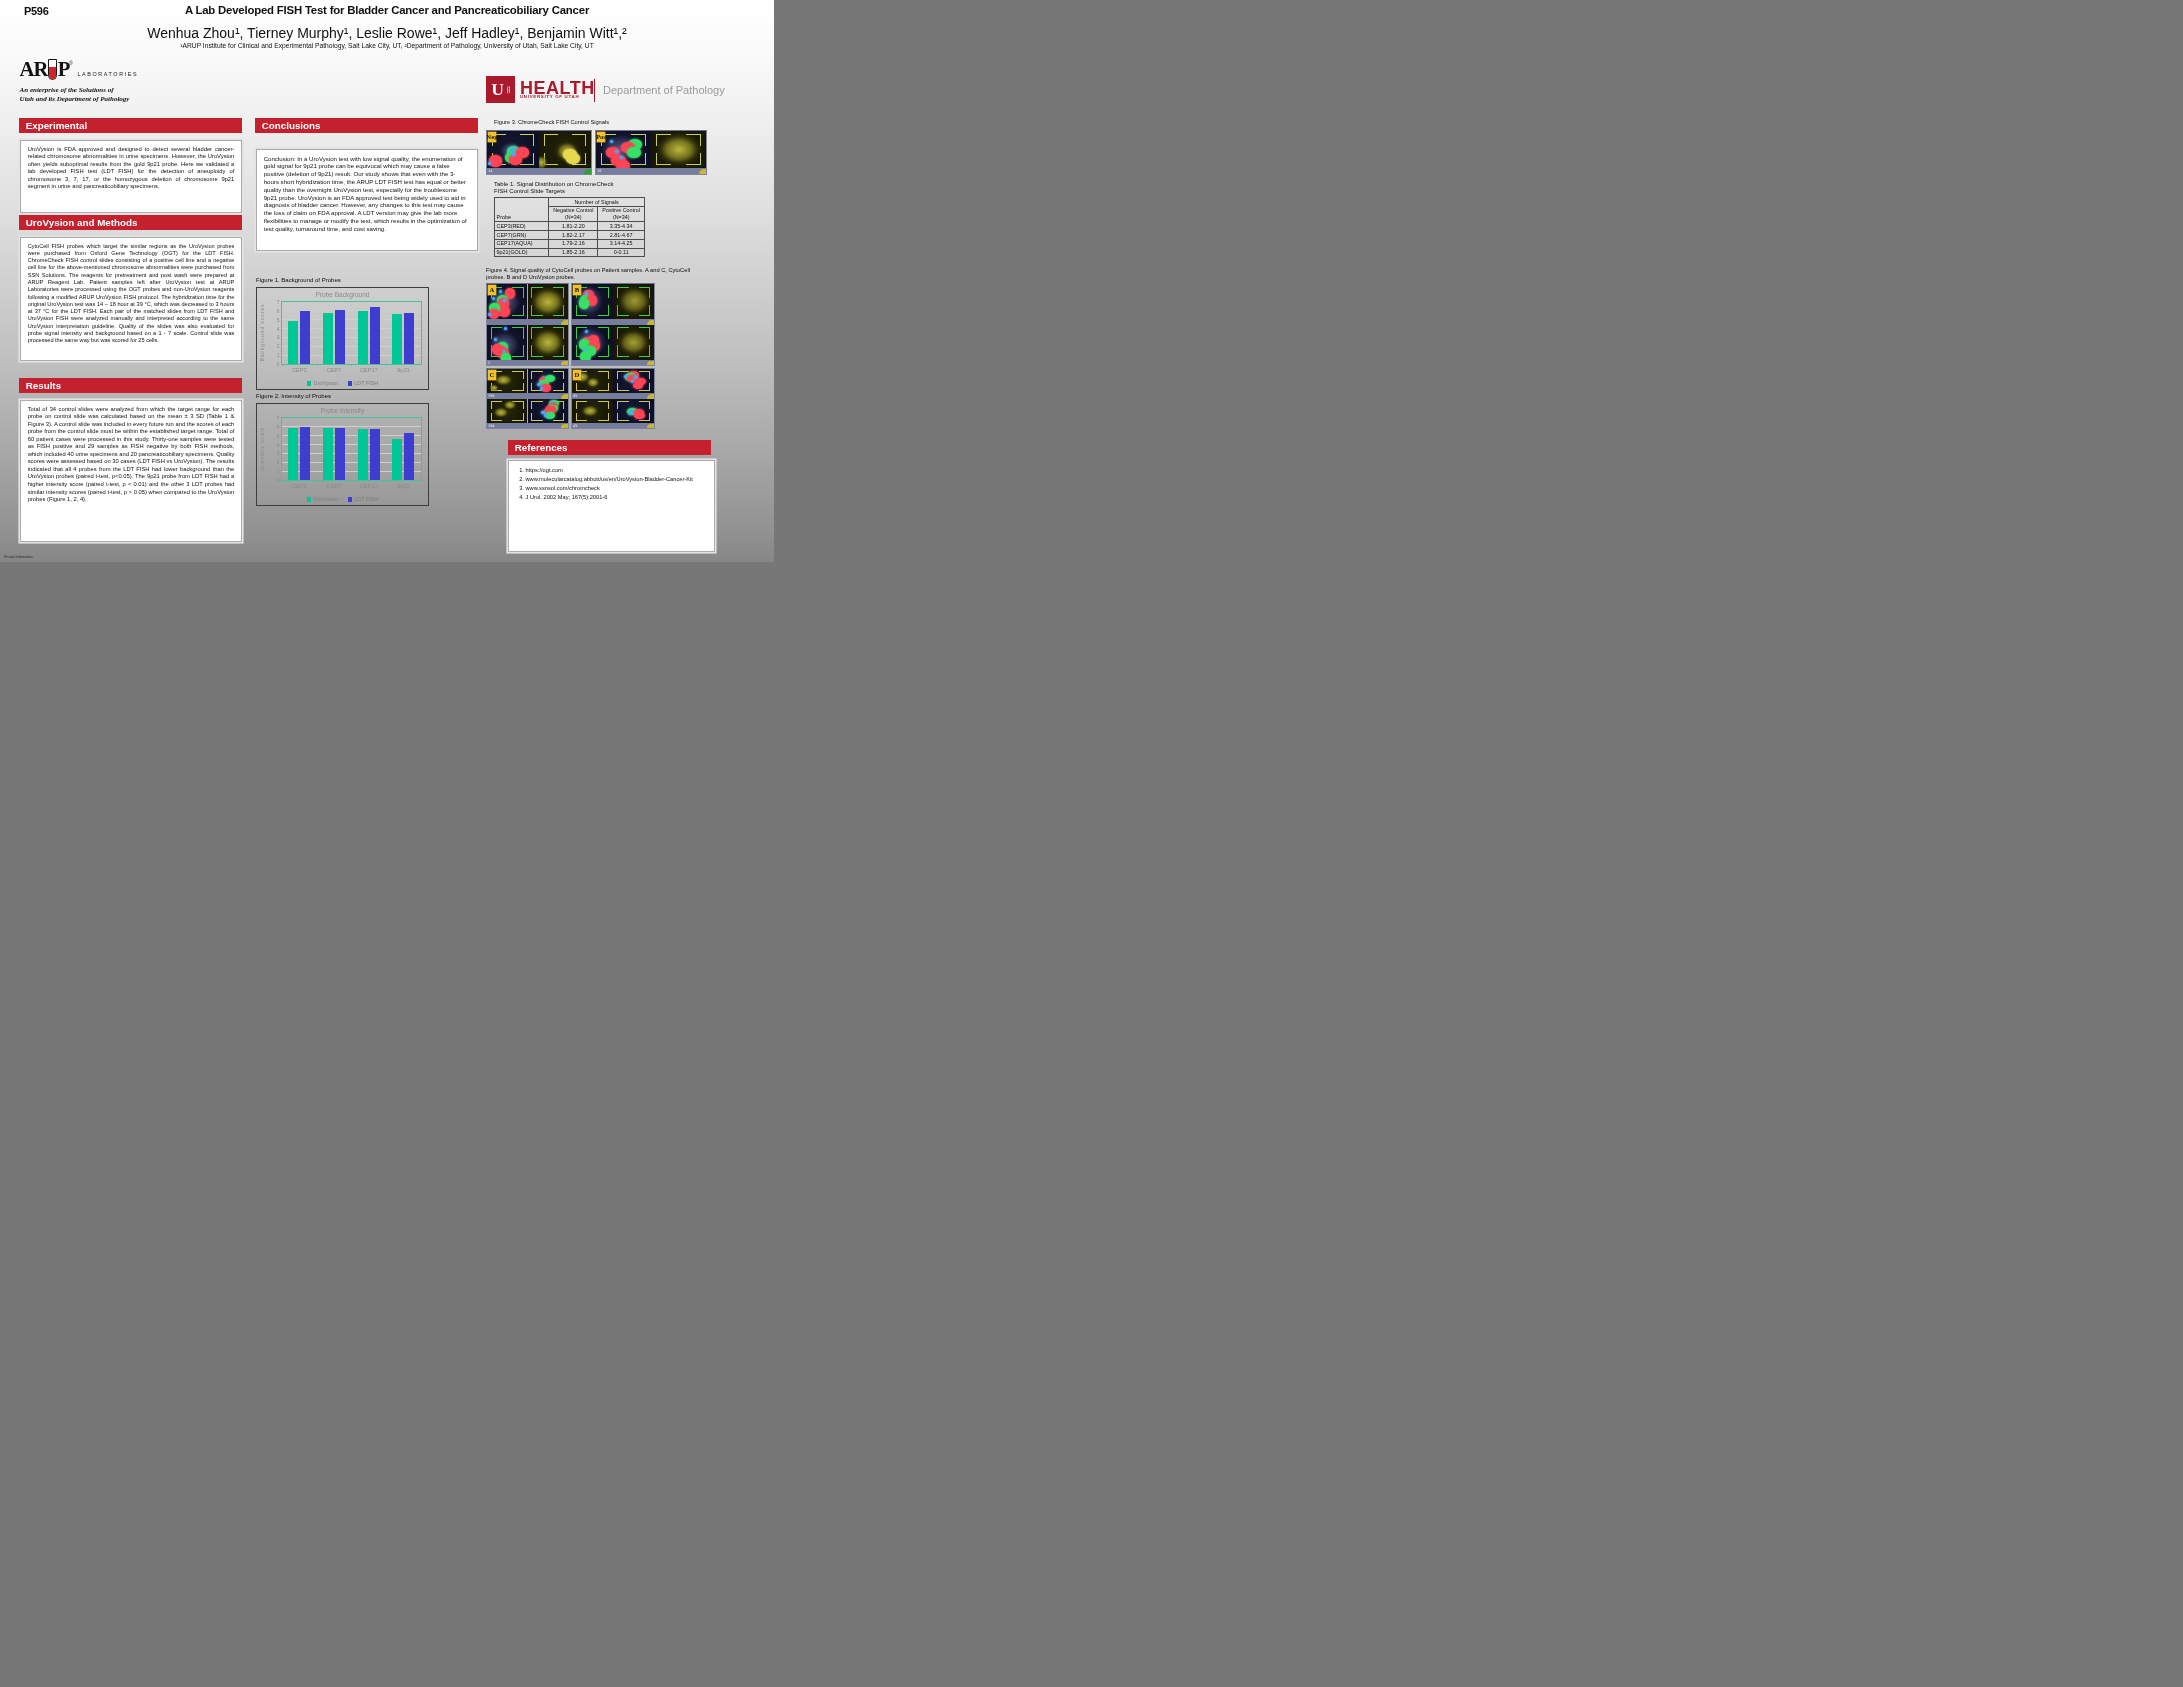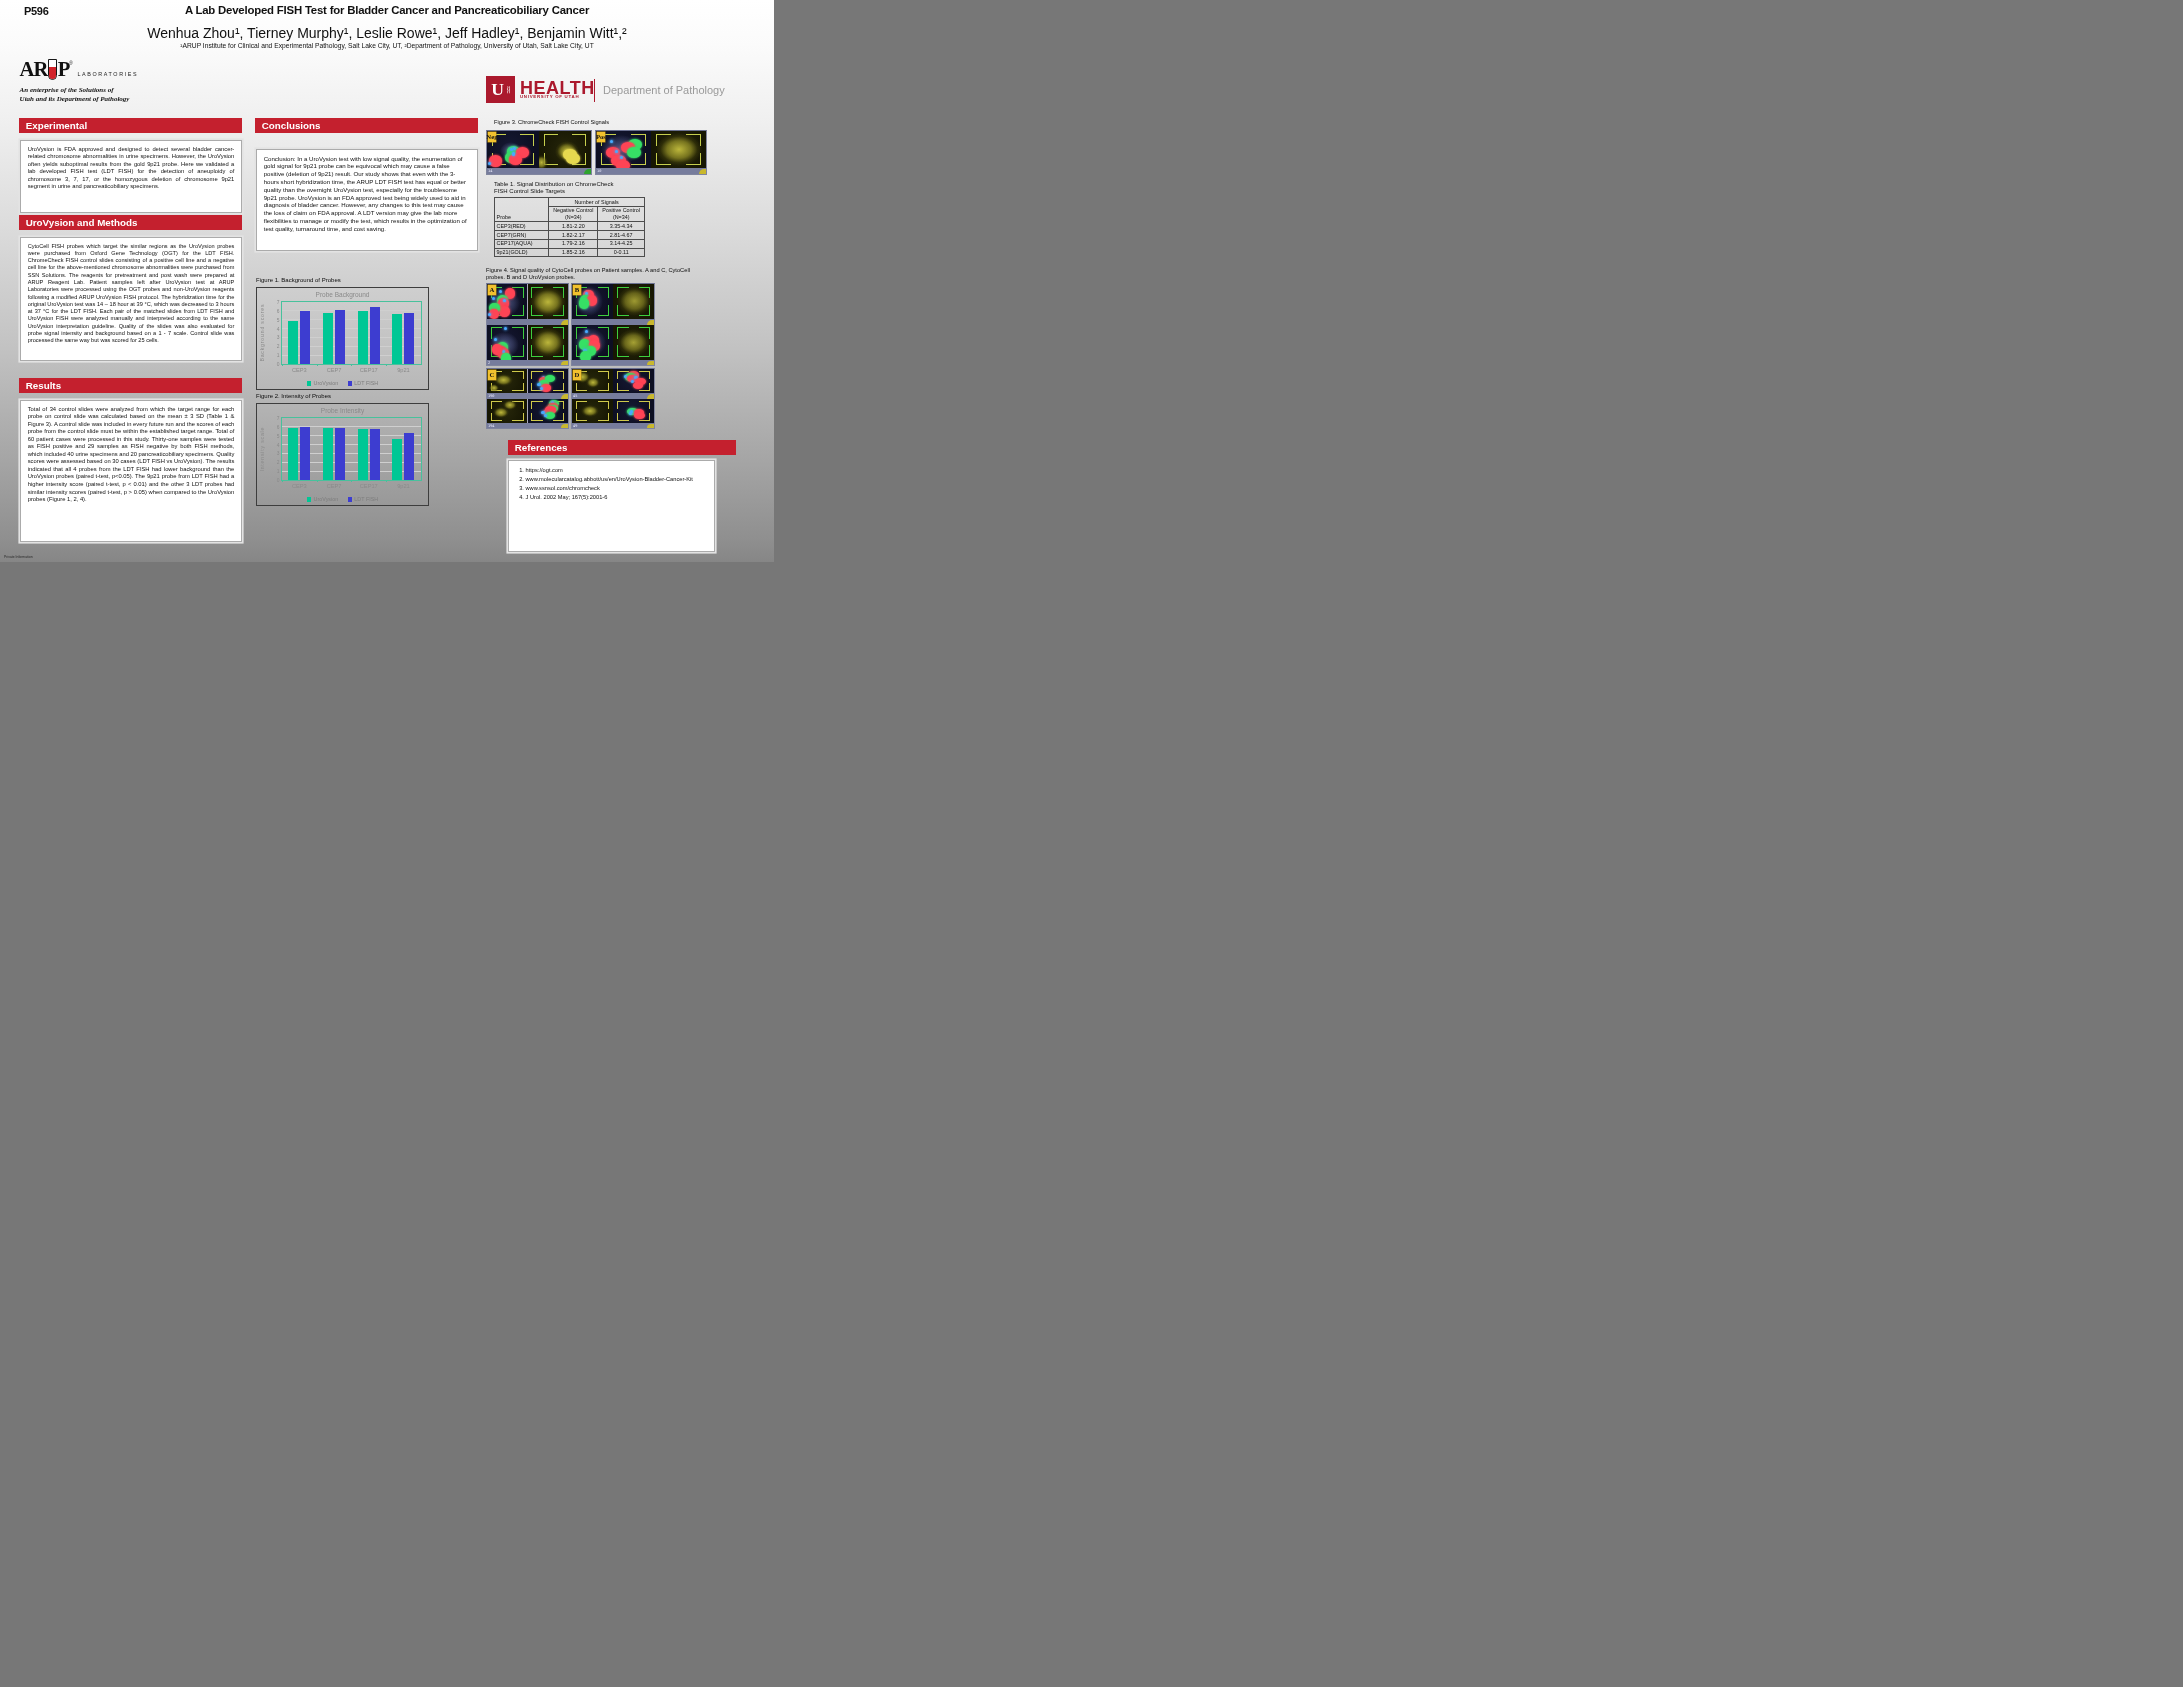--- a/index.html
+++ b/index.html
@@ -578,21 +578,21 @@
         <i class="d b" style="left:38%;top:56%;"></i>
           <i class="d r" style="left:52%;top:54%;"></i>
       </div>
     </div>
     <div class="fbar">
         <span class="num">49</span>
         <span class="wedge"></span>
       </div>
   </div>
 
-  <div class="secbar" style="left:508px;top:440px;width:228px;">References</div>
+  <div class="secbar" style="left:508px;top:440px;width:203px;">References</div>
   <div class="refbox">
     <ol>
       <li>https://ogt.com</li>
       <li>www.molecularcatalog.abbott/us/en/UroVysion-Bladder-Cancer-Kit</li>
       <li>www.ssnsol.com/chromcheck</li>
       <li>J Urol. 2002 May; 167(5):2001-6</li>
     </ol>
   </div>
 
   <div class="footer-note">Private Information</div>

